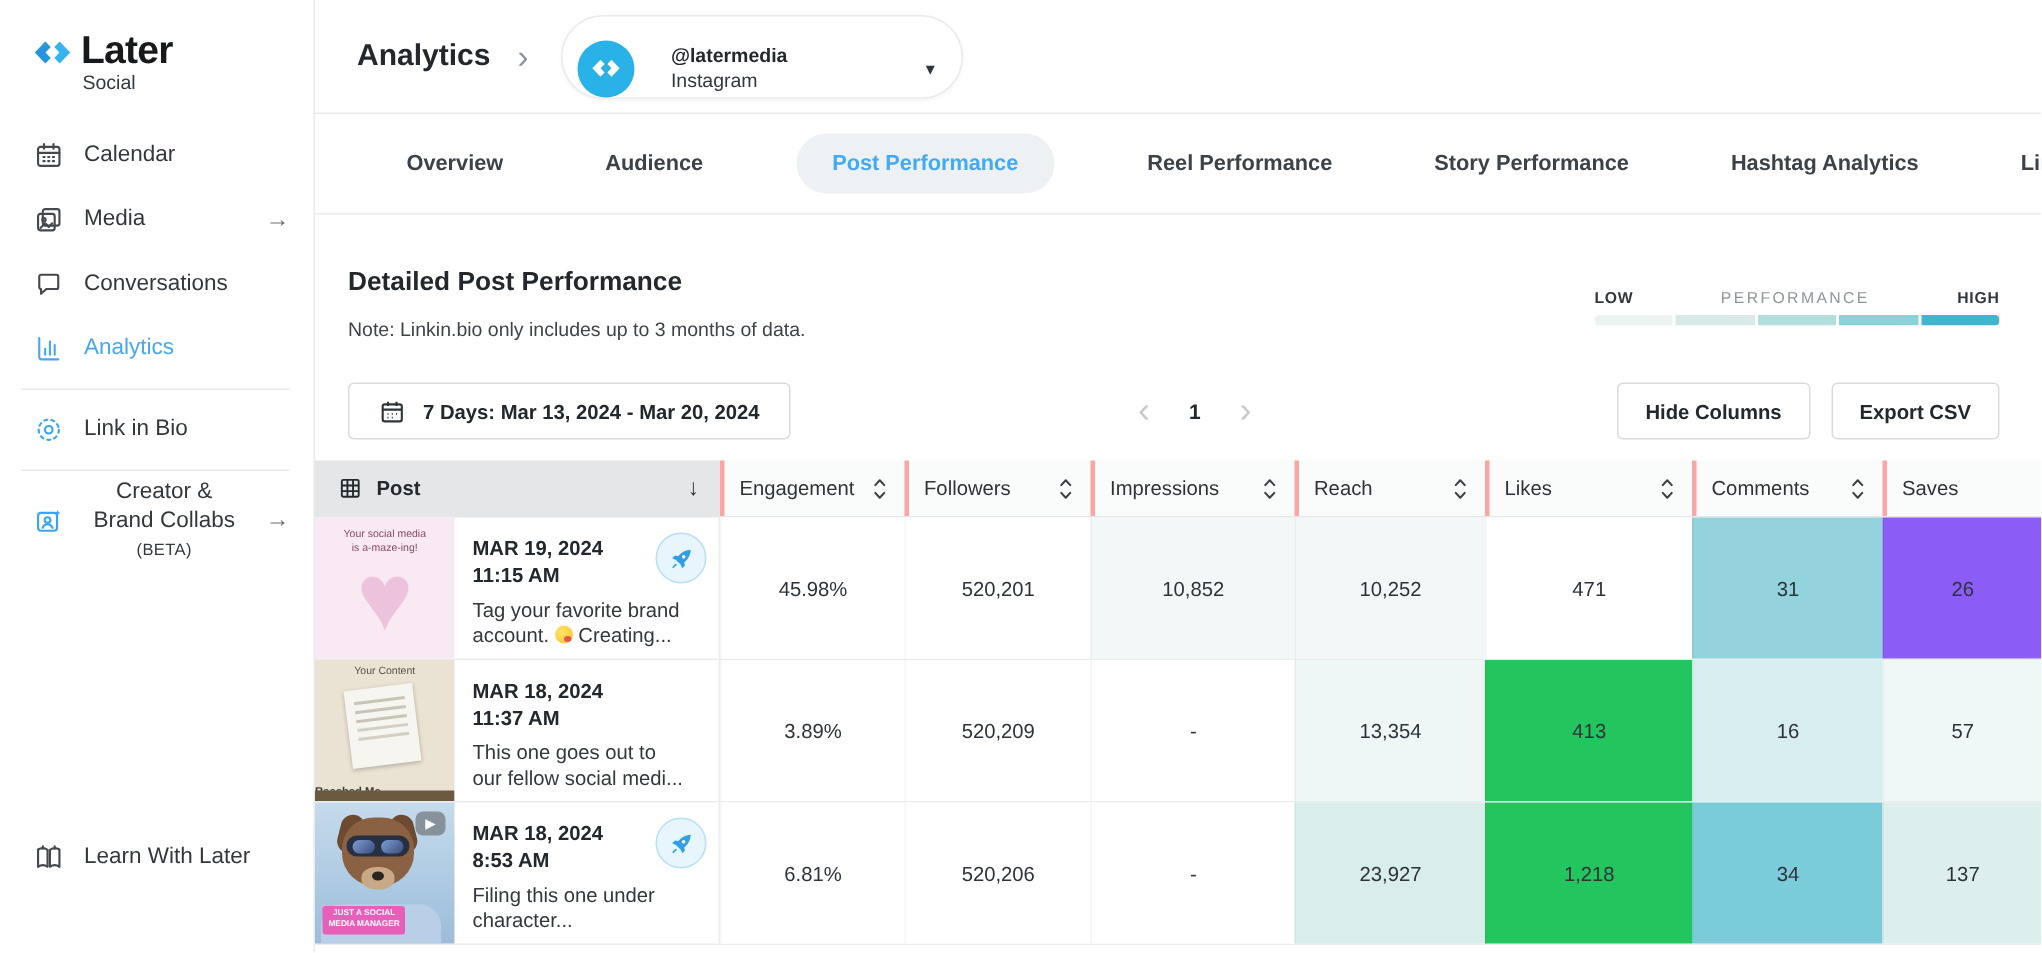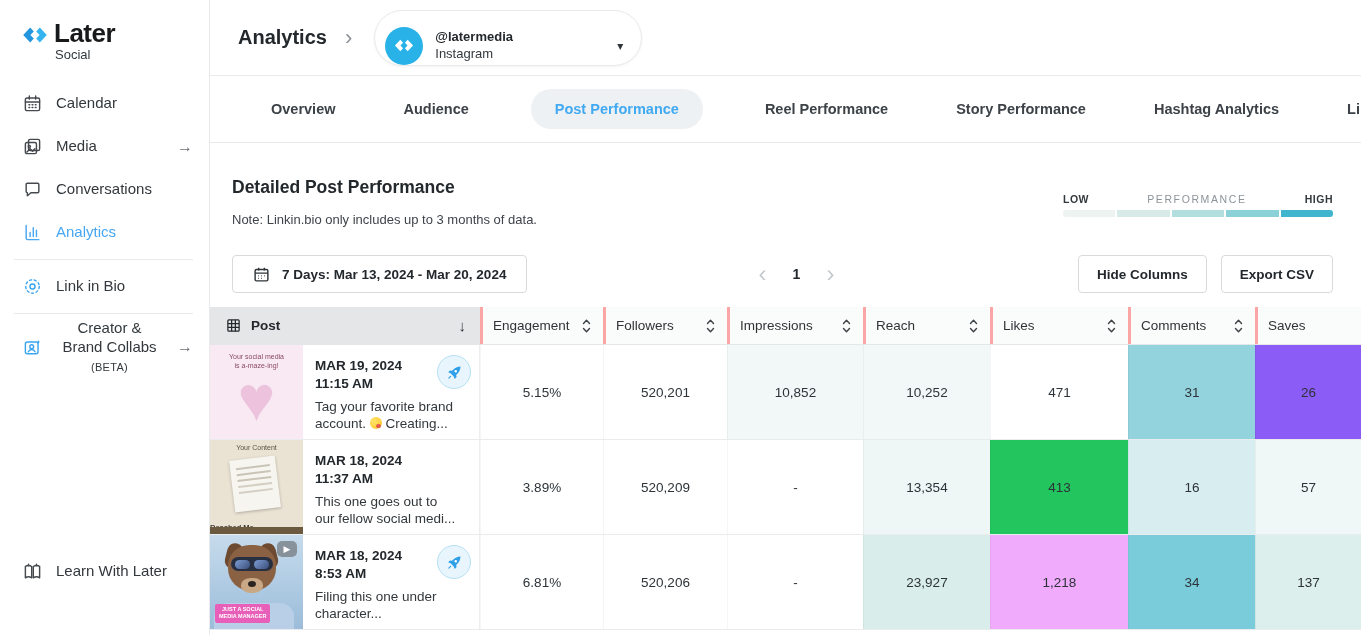--- a/index.html
+++ b/index.html
@@ -25,21 +25,21 @@
   .side-label { line-height:1.25; max-width:122px;text-align:center; }
   .side-label .beta { font-size:11px; letter-spacing:0.3px; }
   .side-label sup.new { color:#3ba5f2; font-size:9px; font-weight:bold; letter-spacing:0.4px; margin-left:3px; }
   .side-arrow { margin-left:auto; color:#6b7075; font-size:16px; }
   .side-divider { border:none; border-top:1px solid #e8eaeb; margin:5px 16px 5px 14px; }
 
   
   .topbar { height:76px; border-bottom:1px solid #e8eaeb; display:flex; align-items:center; padding-left:28px; }
   .crumb-title { font-size:20px; font-weight:bold; color:#23282c; cursor:default; }
   .crumb-chev { font-size:22px; color:#8d9398; margin:0 22px 0 18px; }
-  .account-pill { display:flex; align-items:center; gap:12px; height:56px; min-width:268px;
+  .account-pill { display:flex; align-items:center; gap:24px; height:56px; min-width:268px;
     border:1px solid #e9eaeb; border-radius:28px; padding:16px 18px 0 10px; cursor:pointer;
     box-shadow:0 1px 3px rgba(0,0,0,0.05); background:#fff; }
   .avatar { width:38px; height:38px; border-radius:50%; display:flex; align-items:center; justify-content:center; }
   .acct-lines { display:flex; flex-direction:column; line-height:1.25; }
   .acct-handle { font-size:13px; font-weight:bold; color:#23282c; }
   .acct-platform { font-size:13px; color:#33383c; }
   .acct-caret { margin-left:auto; font-size:12px; color:#303539; }
 
   
   .tabbar { height:67px; border-bottom:1px solid #e8eaeb; display:flex; align-items:center;
@@ -374,21 +374,21 @@
                   </div>
                 </div>
                 <div class="boost-badge">
                   <svg width="17" height="17" viewBox="0 0 24 24">
                     <path fill="#2f9fe8" d="M20.5 3.5c-4.3.2-8 2-10.5 4.7L8.5 9.7 5.6 9 3 11.6l3.5 1.5 4.4 4.4 1.5 3.5 2.6-2.6-.7-2.9 1.5-1.5C18.5 11.5 20.3 7.8 20.5 3.5z"></path>
                     <circle cx="13.8" cy="10.2" r="1.7" fill="#fff"></circle>
                     <path d="M6.5 17.5 4 20" stroke="#2f9fe8" stroke-width="1.6" stroke-linecap="round"></path>
                   </svg>
                 </div>
               </div>
-              <div class="td" style="width: 123px; min-width: 123px; background: rgb(255, 255, 255);">5.15%</div>
+              <div class="td" style="width: 123px; min-width: 123px; background: rgb(255, 255, 255);">45.98%</div>
               <div class="td" style="width: 124px; min-width: 124px; background: rgb(255, 255, 255);">520,201</div>
               <div class="td" style="width: 136px; min-width: 136px; background: rgb(242, 248, 248);">10,852</div>
               <div class="td" style="width: 127px; min-width: 127px; background: rgb(242, 248, 248);">10,252</div>
               <div class="td" style="width: 138px; min-width: 138px; background: rgb(255, 255, 255);">471</div>
               <div class="td" style="width: 127px; min-width: 127px; background: rgb(147, 211, 221);">31</div>
               <div class="td" style="width: 106px; min-width: 106px; background: #8b5cf6;">26</div>
             </div>
             <div class="tr">
               <div class="td-post">
                 <div class="thumb thumb-content">
@@ -443,21 +443,21 @@
                     <path fill="#2f9fe8" d="M20.5 3.5c-4.3.2-8 2-10.5 4.7L8.5 9.7 5.6 9 3 11.6l3.5 1.5 4.4 4.4 1.5 3.5 2.6-2.6-.7-2.9 1.5-1.5C18.5 11.5 20.3 7.8 20.5 3.5z"></path>
                     <circle cx="13.8" cy="10.2" r="1.7" fill="#fff"></circle>
                     <path d="M6.5 17.5 4 20" stroke="#2f9fe8" stroke-width="1.6" stroke-linecap="round"></path>
                   </svg>
                 </div>
               </div>
               <div class="td" style="width: 123px; min-width: 123px; background: rgb(255, 255, 255);">6.81%</div>
               <div class="td" style="width: 124px; min-width: 124px; background: rgb(255, 255, 255);">520,206</div>
               <div class="td" style="width: 136px; min-width: 136px; background: rgb(255, 255, 255);">-</div>
               <div class="td" style="width: 127px; min-width: 127px; background: rgb(217, 238, 235);">23,927</div>
-              <div class="td" style="width: 138px; min-width: 138px; background: #f0abfc;">1,218</div>
+              <div class="td" style="width: 138px; min-width: 138px; background: #22c55e;">1,218</div>
               <div class="td" style="width: 127px; min-width: 127px; background: rgb(122, 204, 218);">34</div>
               <div class="td" style="width: 106px; min-width: 106px; background: rgb(220, 239, 236);">137</div>
             </div>
           </div>
       </div>
     </section>
   </div>
 </div>
 
 </body></html>

